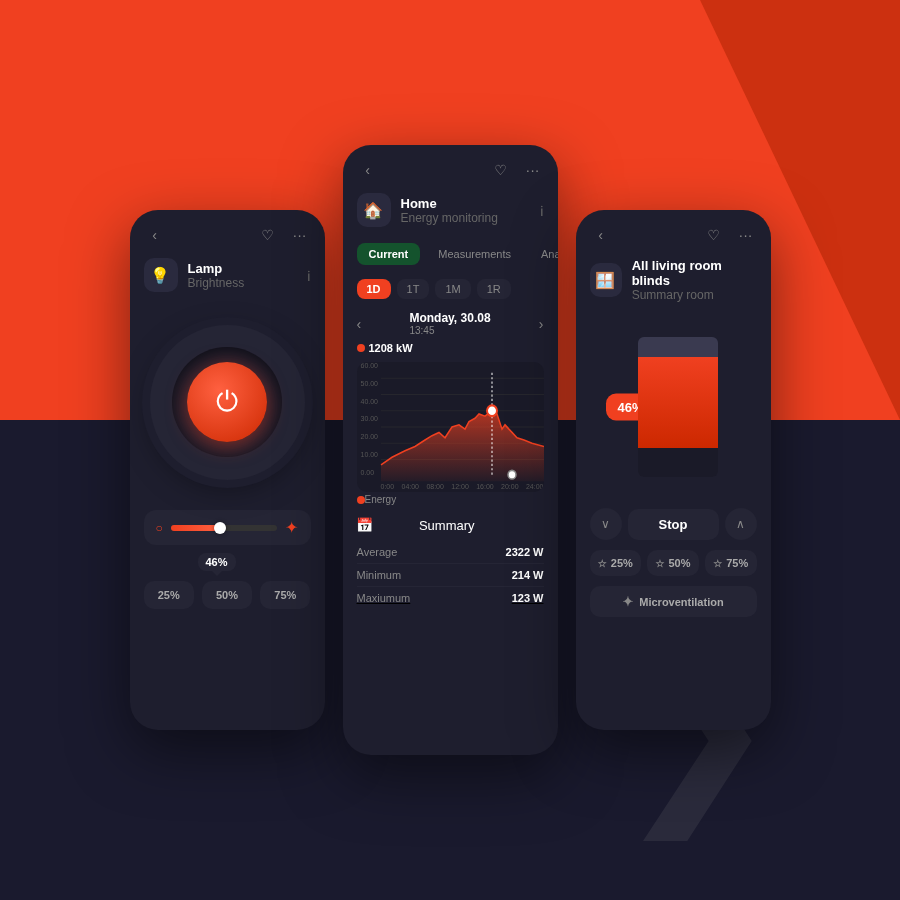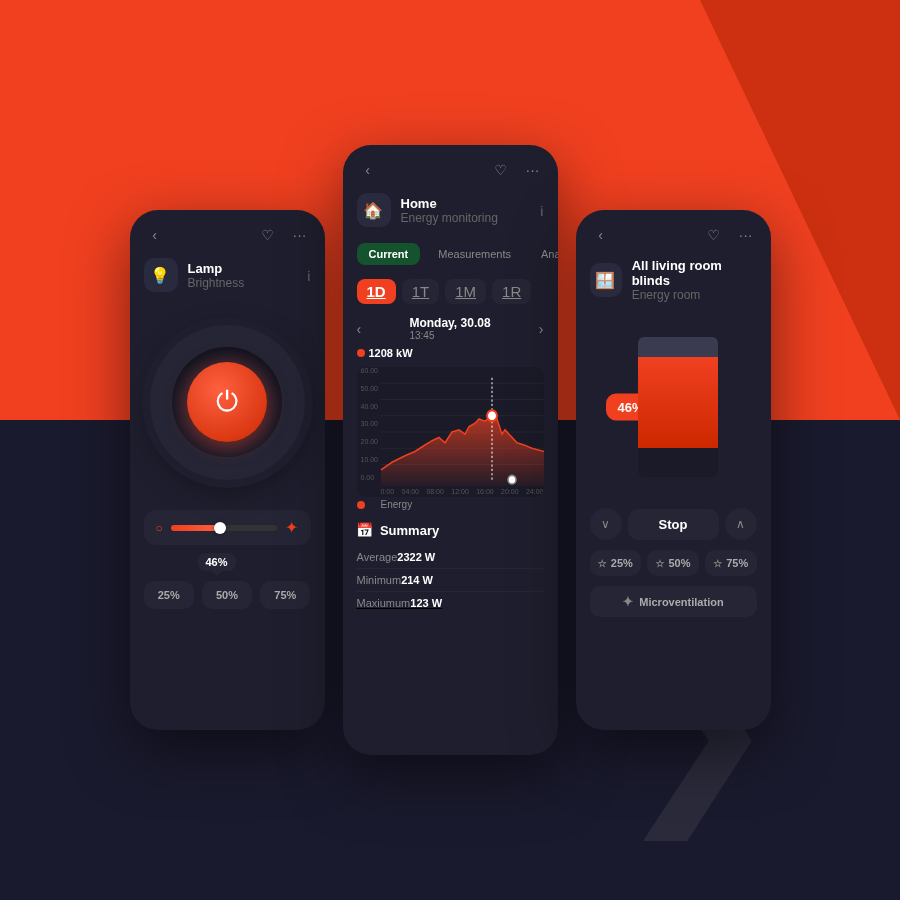--- a/index.html
+++ b/index.html
@@ -280,25 +280,24 @@
     }
 
     .period-bar {
       display: flex;
       gap: 6px;
       padding: 4px 14px 8px;
     }
     .period-btn {
       padding: 4px 10px;
       border-radius: 8px;
-      font-size: 15px;
+      font-size: 11px;
       background: #252535;
       color: #888;
       cursor: pointer;
-      text-decoration: underline;
     }
     .period-btn.active {
       background: #f04020;
       color: #fff;
       font-weight: 600;
     }
 
     .date-nav {
       display: flex;
       align-items: center;
@@ -353,26 +352,26 @@
     .kw-value { color: #fff; font-weight: 600; }
 
     
     .summary-header {
       display: flex;
       align-items: center;
       gap: 6px;
       padding: 6px 14px 4px;
     }
     .summary-icon { color: #f04020; font-size: 14px; }
-    .summary-title { color: #fff; font-size: 13px; font-weight: 700; }
+    .summary-title { color: #fff; font-size: 13px; font-weight: 400; margin-left: 39px; }
 
     .summary-table { padding: 4px 14px; }
     .summary-row {
       display: flex;
-      justify-content: flex-start;
+      justify-content: space-between;
       padding: 5px 0;
       border-bottom: 1px solid #252535;
     }
     .summary-row:last-child { border-bottom: none; text-decoration: underline; }
     .summary-label { color: #888; font-size: 11px; }
     .summary-val { color: #fff; font-size: 11px; font-weight: 600; }
 
     
     .blinds-visual {
       display: flex;
@@ -497,21 +496,21 @@
       align-items: center;
       justify-content: center;
       gap: 6px;
     }
     .fan-icon { color: #888; font-size: 13px; }
 
     
     .energy-legend {
       display: flex;
       align-items: center;
-      gap: 16px;
+      gap: 0;
       padding: 2px 14px 6px;
     }
     .energy-dot { width: 8px; height: 8px; border-radius: 50%; background: #f04020; }
     .energy-label { color: #888; font-size: 10px; }
 
   </style>
 </head>
 <body>
 
 <div class="bg-top"></div>
@@ -694,21 +693,21 @@
       <div class="header-icons">
         <div class="icon-btn">♡</div>
         <div class="icon-btn">···</div>
       </div>
     </div>
 
     <div class="device-info">
       <div class="device-icon-box">🪟</div>
       <div>
         <div class="device-title">All living room blinds</div>
-        <div class="device-subtitle">Energy room</div>
+        <div class="device-subtitle">Summary room</div>
       </div>
     </div>
 
     <div class="blinds-visual">
       <div class="pct-bubble">46%</div>
       <div style="width:90px; display:flex; justify-content:flex-end;">
         <div class="blind-frame">
           <div class="blind-top"></div>
           <div class="blind-slats"></div>
           <div class="blind-dark"></div>

